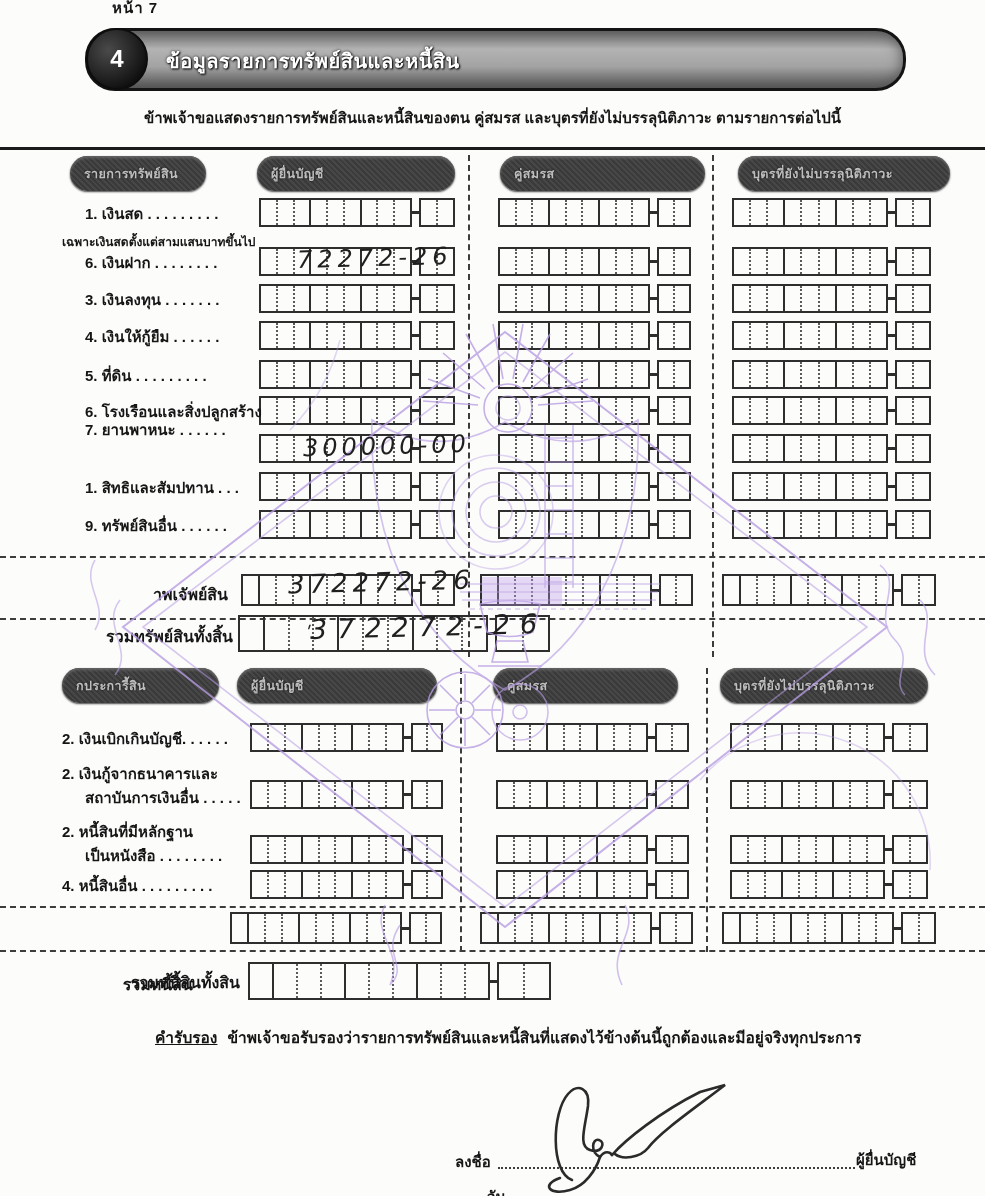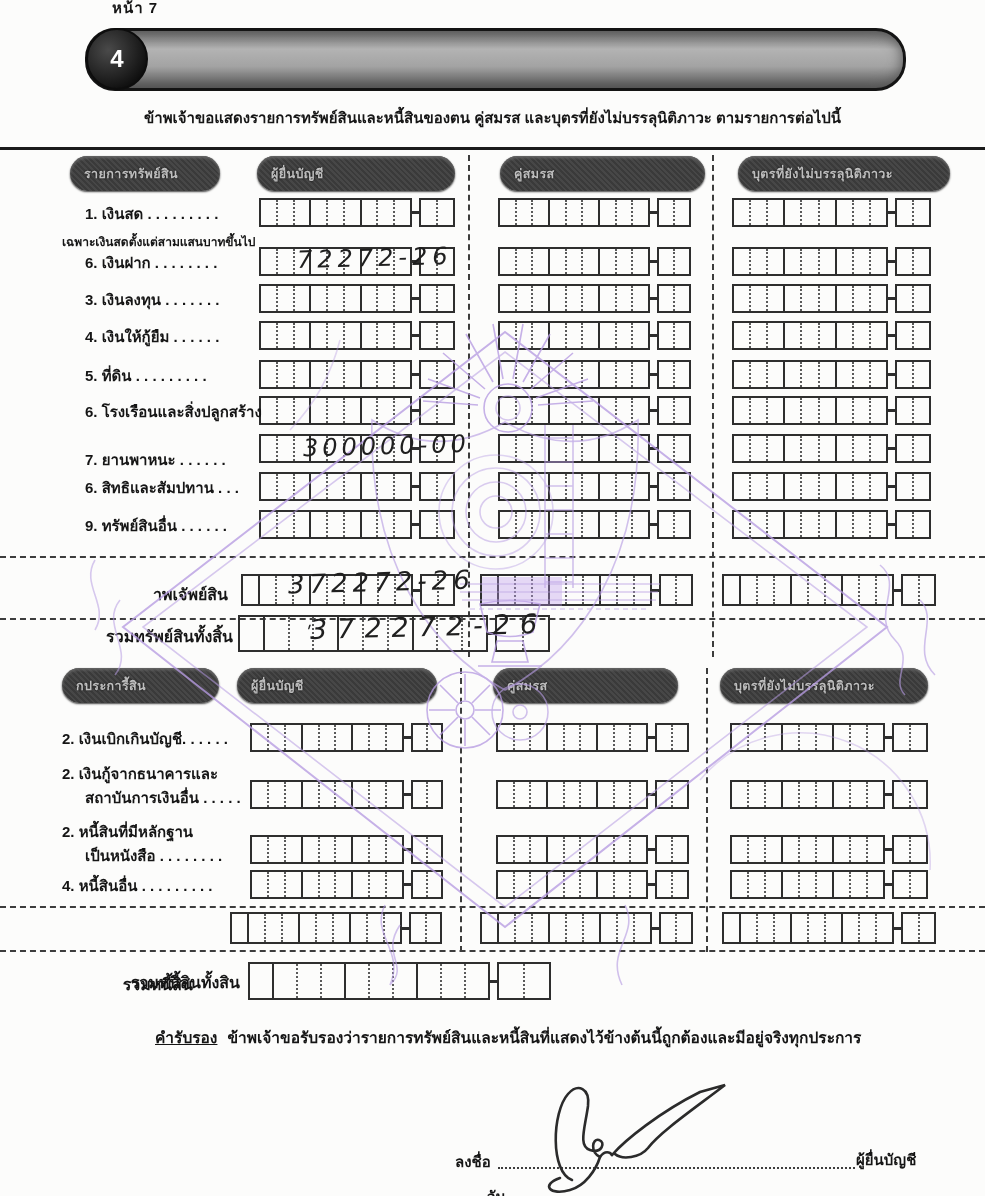--- a/index.html
+++ b/index.html
@@ -68,48 +68,49 @@
   svg{position:absolute;pointer-events:none}
   #watermark{left:0;top:0;z-index:5;opacity:.78}
   #signature-svg{left:0;top:0;z-index:7}
 </style>
 </head>
 <body>
 
 <div class="abs" id="page-number">หน้า 7</div>
 <div class="abs" id="section-bar">
   <div class="abs" id="section-num">4</div>
+  <div class="abs" id="section-title">ข้อมูลรายการทรัพย์สินและหนี้สิน</div>
 </div>
 <div class="abs" id="intro-line">ข้าพเจ้าขอแสดงรายการทรัพย์สินและหนี้สินของตน คู่สมรส และบุตรที่ยังไม่บรรลุนิติภาวะ ตามรายการต่อไปนี้</div>
 <div class="abs" id="top-rule"></div>
 
 <div class="vdash" style="left:468px;top:155px;height:502px"></div>
 <div class="vdash" style="left:712px;top:155px;height:502px"></div>
 <div class="vdash" style="left:460px;top:668px;height:284px"></div>
 <div class="vdash" style="left:706px;top:668px;height:284px"></div>
 
 <div class="hdash" style="top:556px"></div>
 <div class="hdash" style="top:618px"></div>
 <div class="hdash" style="top:906px"></div>
 <div class="hdash" style="top:950px"></div>
 
-<div class="pill" style="left:70px;top:156px;width:150px">รายการทรัพย์สิน</div>
+<div class="pill" style="left:70px;top:156px;width:136px">รายการทรัพย์สิน</div>
 <div class="pill" style="left:257px;top:156px;width:198px">ผู้ยื่นบัญชี</div>
 <div class="pill" style="left:500px;top:156px;width:205px">คู่สมรส</div>
 <div class="pill" style="left:738px;top:156px;width:212px">บุตรที่ยังไม่บรรลุนิติภาวะ</div>
 
 <div class="row-label" style="left:85px;top:202px">1. เงินสด  . . . . . . . . .</div>
 <div class="abs" id="cash-note">เฉพาะเงินสดตั้งแต่สามแสนบาทขึ้นไป</div>
 <div class="row-label" style="left:85px;top:251px">6. เงินฝาก  . . . . . . . .</div>
 <div class="row-label" style="left:85px;top:288px">3. เงินลงทุน . . . . . . .</div>
 <div class="row-label" style="left:85px;top:325px">4. เงินให้กู้ยืม  . . . . . .</div>
 <div class="row-label" style="left:85px;top:364px">5. ที่ดิน  . . . . . . . . .</div>
 <div class="row-label" style="left:85px;top:400px">6. โรงเรือนและสิ่งปลูกสร้าง</div>
-<div class="row-label" style="left:85px;top:448px">7. ยานพาหนะ  . . . . . .</div>
-<div class="row-label" style="left:85px;top:476px">6. สิทธิและสัมปทาน  . . .</div>
+<div class="row-label" style="left:85px;top:418px">7. ยานพาหนะ  . . . . . .</div>
+<div class="row-label" style="left:85px;top:476px">1. สิทธิและสัมปทาน  . . .</div>
 <div class="row-label" style="left:85px;top:514px">9. ทรัพย์สินอื่น . . . . . .</div>
 
 <div class="total-label" style="left:100px;top:582px;width:128px">าพเจัพย์สิน</div>
 <div class="total-label" style="left:95px;top:624px;width:138px">รวมทรัพย์สินทั้งสิ้น</div>
 
 <div class="pill" style="left:62px;top:668px;width:157px">กประการี้สิน</div>
 <div class="pill" style="left:237px;top:668px;width:200px">ผู้ยื่นบัญชี</div>
 <div class="pill" style="left:493px;top:668px;width:185px">คู่สมรส</div>
 <div class="pill" style="left:720px;top:668px;width:208px">บุตรที่ยังไม่บรรลุนิติภาวะ</div>
 

